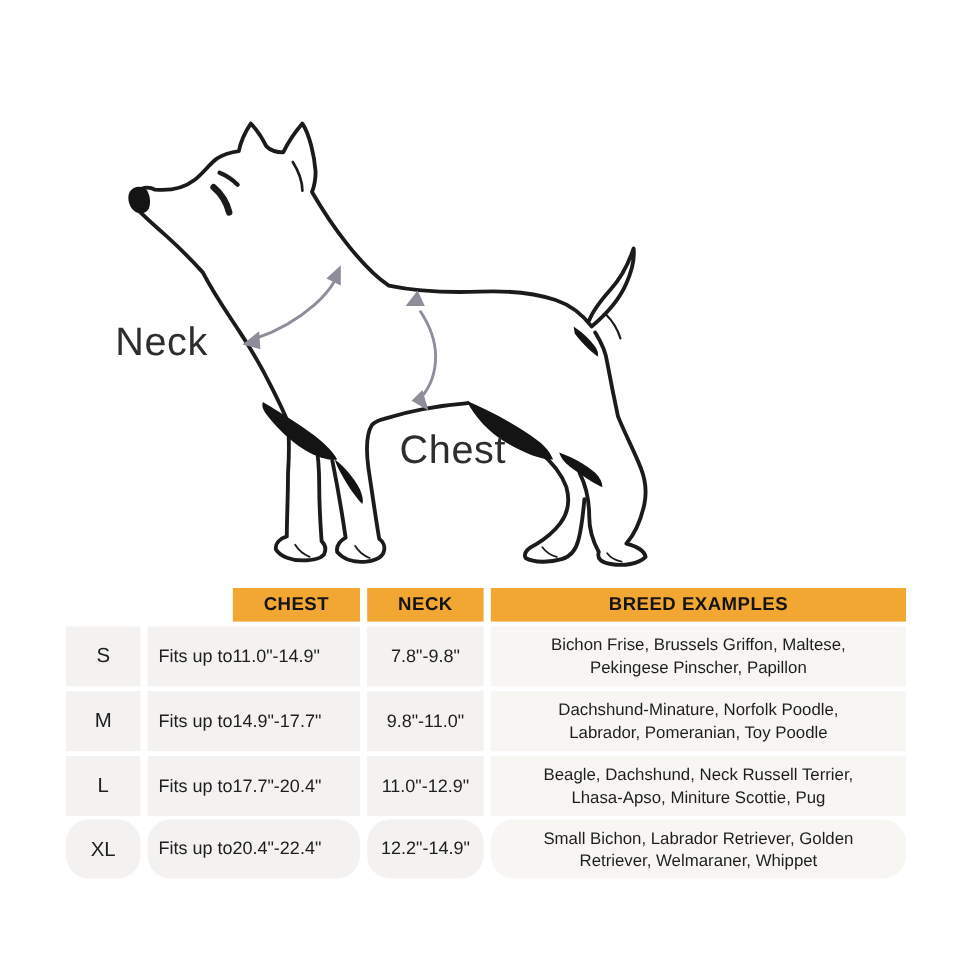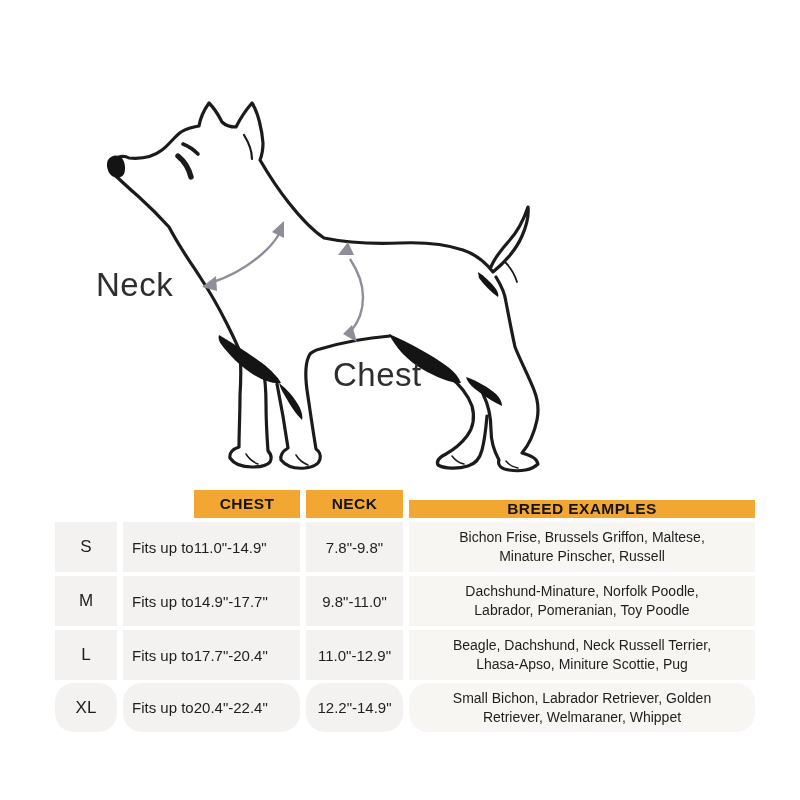--- a/index.html
+++ b/index.html
@@ -9,21 +9,21 @@
   .lbl{position:absolute;color:#2e2e2e;font-size:33px;letter-spacing:0.5px;}
   .lbl-neck{left:96px;top:266px;}
   .lbl-chest{left:333px;top:356px;}
 
   .tbl{position:absolute;left:55px;top:490px;display:grid;
        grid-template-columns:62px 6px 177px 6px 97px 6px 346px;
        grid-template-rows:28px 4px 50px 4px 50px 4px 50px 3px 49px;}
   .h{grid-row:1;display:flex;}
   .h-chest{grid-column:3;justify-content:flex-end;}
   .h-neck{grid-column:5;}
-  .h-breed{grid-column:7;align-items:flex-end;}
+  .h-breed{grid-column:7;}
   .hblock{background:#F3A733;width:106px;display:flex;align-items:center;justify-content:center;
           font-weight:bold;font-size:15.5px;color:#141414;letter-spacing:0.4px;}
   .hblock.full{width:100%;}
   .c{background:#F3F2F0;display:flex;align-items:center;justify-content:center;
      font-size:15px;color:#1e1e1e;}
   .c.size{grid-column:1;font-size:17px;}
   .c.chest{grid-column:3;justify-content:flex-start;padding:0 11px 0 9px;box-sizing:border-box;}
   .c.neck{grid-column:5;}
   .c.breed{grid-column:7;flex-direction:column;font-size:14px;line-height:19px;background:#F7F6F3;
            text-align:center;}
@@ -174,21 +174,21 @@
     </div>
 
     <div class="c size r0">S</div>
     <div class="c chest r0">
       <span class="fits">Fits up to</span>
       <span class="rng">11.0"-14.9"</span>
     </div>
     <div class="c neck r0">7.8"-9.8"</div>
     <div class="c breed r0">
       <span>Bichon Frise, Brussels Griffon, Maltese,</span>
-      <span>Minature Pinscher, Russell</span>
+      <span>Pekingese Pinscher, Papillon</span>
     </div>
 
     <div class="c size r1">M</div>
     <div class="c chest r1">
       <span class="fits">Fits up to</span>
       <span class="rng">14.9"-17.7"</span>
     </div>
     <div class="c neck r1">9.8"-11.0"</div>
     <div class="c breed r1">
       <span>Dachshund-Minature, Norfolk Poodle,</span>

